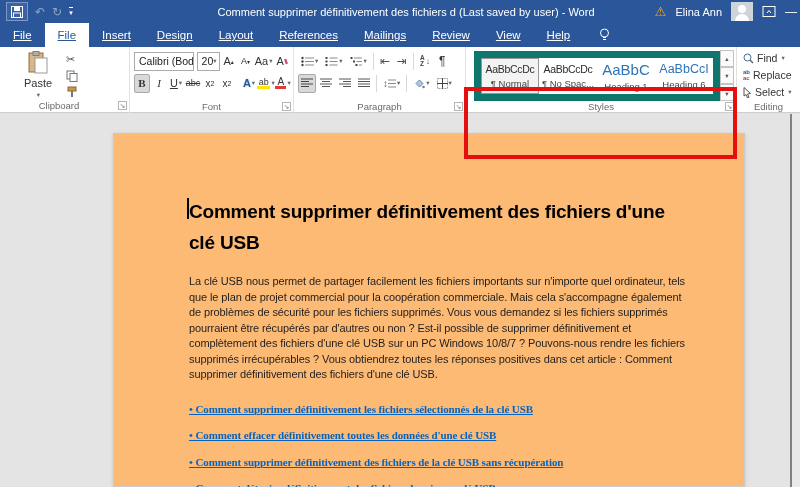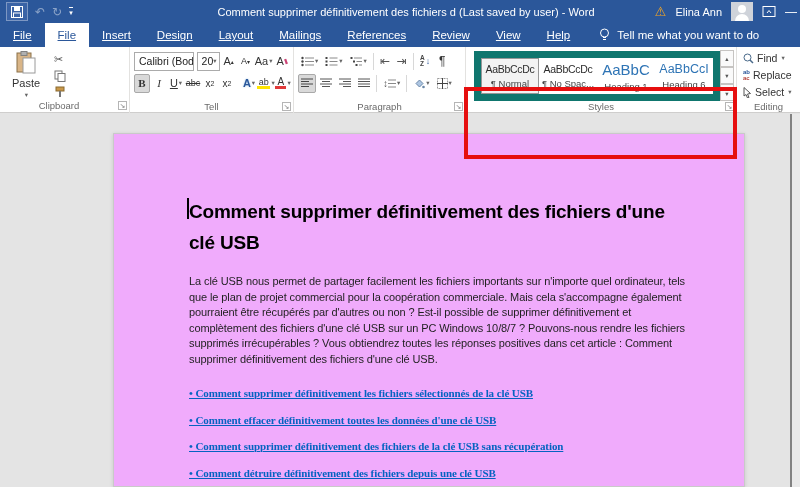--- a/index.html
+++ b/index.html
@@ -36,21 +36,21 @@
   .rbtn { display:flex; align-items:center; justify-content:center; min-width:16px; height:19px; padding:0 2px; font-size:11px; color:#333; border:1px solid transparent; border-radius:2px; }
   .rbtn.active { background:#d9d9d9; border-color:#a9a9a9; }
   .dd { font-size:6.5px; color:#666; margin-left:1px; }
   .vdiv { width:1px; height:17px; background:#d8d8d8; margin:0 2px; }
   .bar-yellow { display:block; width:13px; height:3px; background:#ffe400; margin-top:-1px; }
   .bar-red { display:block; width:11px; height:3px; background:#e03a3a; margin-top:-1px; }
   .stack { display:flex; flex-direction:column; align-items:center; line-height:1; }
 
   
   .g-clip { width:130px; display:flex; }
-  .paste { width:44px; display:flex; flex-direction:column; align-items:center; justify-content:center; gap:2px; height:50px; }
+  .paste { width:44px; display:flex; flex-direction:column; align-items:center; justify-content:center; gap:2px; height:50px;margin-left:12px; }
   .paste-label { font-size:11px; color:#333; }
   .clip-col { display:flex; flex-direction:column; gap:3px; margin-left:6px; padding-top:3px; }
   .mini { height:15px; display:flex; align-items:center; gap:2px; font-size:11px; color:#555; }
 
   
   .g-font { width:164px; }
   .selbox { border:1px solid #ababab; height:19px; display:flex; align-items:center; font-size:10.5px; color:#222; padding:0 2px 0 4px; background:#fff; white-space:nowrap; overflow:hidden; }
   .fname { width:84px; }
   .fsize { width:30px; margin-left:2px; }
   .selbox .dd { margin-left:auto; }
@@ -85,21 +85,21 @@
   .edrow { display:flex; align-items:center; gap:3px; height:16px; font-size:10.5px; color:#333; margin-bottom:1px; }
   .repl { font-size:6px; line-height:1; color:#2b579a; font-weight:bold; }
   .repl .b { color:#b4443c; }
 
   
   .redbox { position:absolute; left:464px; top:40px; width:273px; height:72px; border:4px solid #e60f0f; z-index:50; pointer-events:none; }
 
   
   .docarea { position:absolute; top:114px; left:0; right:0; bottom:0; background:#e4e4e4; }
   .scrolledge { position:absolute; top:0; right:0; width:10px; bottom:0; background:#e9e9e9; border-left:2px solid #828282; }
-  .page { position:absolute; left:113px; top:19px; width:632px; bottom:0; background:#f0abfc; border:1px solid #c9c9c9; box-shadow:0 1px 4px rgba(0,0,0,.12); }
+  .page { position:absolute; left:113px; top:19px; width:632px; bottom:0; background:#fdba74; border:1px solid #c9c9c9; box-shadow:0 1px 4px rgba(0,0,0,.12); }
   .pagecontent { padding:62px 0 0 75px; position:relative; }
   .cursorbar { position:absolute; left:73px; top:64px; width:1.5px; height:21px; background:#000; }
   .dheading { font-size:19px; font-weight:bold; color:#000; line-height:31px; letter-spacing:-.2px; }
   .dbody { margin-top:16px; font-size:11px; line-height:15.5px; color:#1f1f1f; letter-spacing:-.1px; }
   .dbody div { white-space:nowrap; }
   .dlinks { margin-top:20px; }
   .dlink { display:block; font-size:11px; font-weight:bold; color:#0563c1; text-decoration:underline; white-space:nowrap; line-height:12px; margin-bottom:14.5px; letter-spacing:-.1px;font-family:Liberation Serif, serif; }
 
   svg { display:block; }
 </style>
@@ -134,31 +134,30 @@
     <span class="minim">—</span>
   </div>
 </div>
 
 <div class="tabrow">
   <div class="tab">File</div>
   <div class="tab active">File</div>
   <div class="tab">Insert</div>
   <div class="tab">Design</div>
   <div class="tab">Layout</div>
+  <div class="tab">References</div>
   <div class="tab">Mailings</div>
-  <div class="tab">References</div>
   <div class="tab">Review</div>
   <div class="tab">View</div>
   <div class="tab">Help</div>
   <div class="tellme">
     <svg width="11" height="14" viewBox="0 0 11 14">
       <circle cx="5.5" cy="5" r="4" fill="none" stroke="#fff"></circle>
       <path d="M4 9.5 h3 M4 11.5 h3" stroke="#fff" fill="none"></path>
     </svg>
-    <span>Tell me what you want to do</span>
   </div>
 </div>
 
 <div class="ribbon">
 
   <div class="rgroup g-clip">
     <div class="paste">
       <svg width="22" height="24" viewBox="0 0 22 24">
         <rect x="2" y="2" width="14" height="19" fill="#d9b587" stroke="#8a7048"></rect>
         <rect x="6" y="0.5" width="6" height="4" fill="#b0b0b0" stroke="#808080"></rect>
@@ -244,21 +243,21 @@
         <span class="dd">▾</span>
       </div>
       <div class="rbtn">
         <span class="stack">
             <span style="font-size:10px">A</span>
             <span class="bar-red"></span>
           </span>
         <span class="dd">▾</span>
       </div>
     </div>
-    <span class="glabel">Tell</span>
+    <span class="glabel">Font</span>
     <span class="launcher">↘</span>
   </div>
 
   <div class="rgroup g-para">
     <div class="rrow">
       <div class="rbtn">
         <svg width="13" height="11" viewBox="0 0 13 11">
           <circle cx="1.5" cy="2" r="1.2" fill="#444"></circle>
             <circle cx="1.5" cy="5.5" r="1.2" fill="#444"></circle>
             <circle cx="1.5" cy="9" r="1.2" fill="#444"></circle>
@@ -416,20 +415,21 @@
   <div class="page">
     <div class="cursorbar"></div>
     <div class="pagecontent">
       <div class="dheading">
         <div>Comment supprimer définitivement des fichiers d'une</div>
         <div>clé USB</div>
       </div>
       <div class="dbody">
         <div>La clé USB nous permet de partager facilement les fichiers importants sur n'importe quel ordinateur, tels</div>
         <div>que le plan de projet commercial pour la coopération commerciale. Mais cela s'accompagne également</div>
+        <div>de problèmes de sécurité pour les fichiers supprimés. Vous vous demandez si les fichiers supprimés</div>
         <div>pourraient être récupérés par d'autres ou non ? Est-il possible de supprimer définitivement et</div>
         <div>complètement des fichiers d'une clé USB sur un PC Windows 10/8/7 ? Pouvons-nous rendre les fichiers</div>
         <div>supprimés irrécupérables ? Vous obtiendrez toutes les réponses positives dans cet article : Comment</div>
         <div>supprimer définitivement des fichiers d'une clé USB.</div>
       </div>
       <div class="dlinks">
         <a class="dlink">• Comment supprimer définitivement les fichiers sélectionnés de la clé USB</a>
         <a class="dlink">• Comment effacer définitivement toutes les données d'une clé USB</a>
         <a class="dlink">• Comment supprimer définitivement des fichiers de la clé USB sans récupération</a>
         <a class="dlink">• Comment détruire définitivement des fichiers depuis une clé USB</a>

